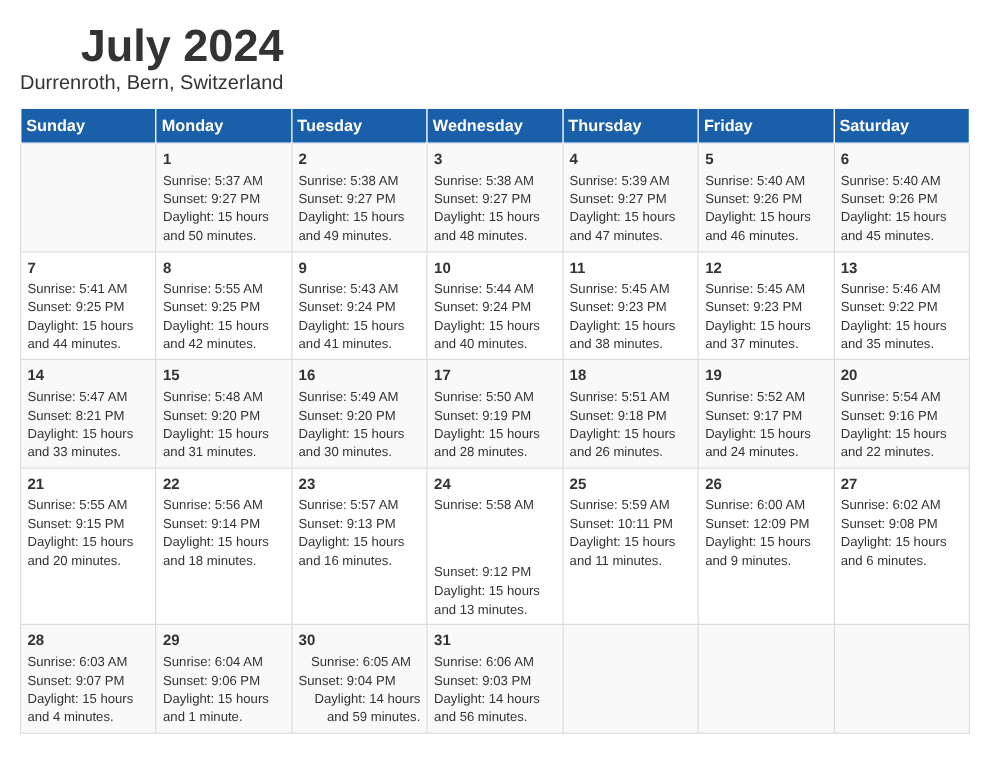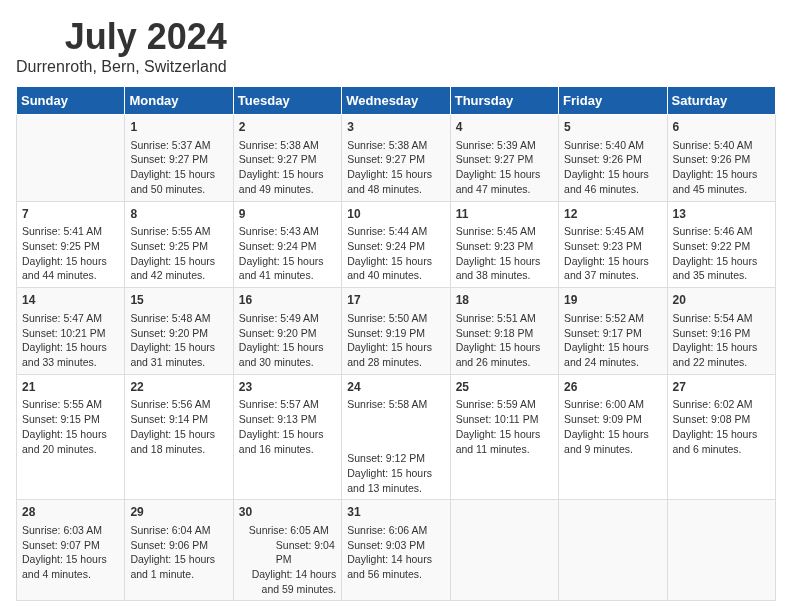--- a/index.html
+++ b/index.html
@@ -188,21 +188,21 @@
           <span class="day-number">13</span>
           <span style="display: block;">Sunrise: 5:46 AM</span>
           <span style="display: block;">Sunset: 9:22 PM</span>
           <span style="display: block;">Daylight: 15 hours and 35 minutes.</span>
         </td>
       </tr>
       <tr>
         <td>
           <span class="day-number">14</span>
           <span style="display: block;">Sunrise: 5:47 AM</span>
-          <span style="display: block;">Sunset: 10:21 PM</span>
+          <span style="display: block;">Sunset: 8:21 PM</span>
           <span style="display: block;">Daylight: 15 hours and 33 minutes.</span>
         </td>
         <td>
           <span class="day-number">15</span>
           <span style="display: block;">Sunrise: 5:48 AM</span>
           <span style="display: block;">Sunset: 9:20 PM</span>
           <span style="display: block;">Daylight: 15 hours and 31 minutes.</span>
         </td>
         <td>
           <span class="day-number">16</span>
@@ -262,21 +262,21 @@
         </td>
         <td>
           <span class="day-number">25</span>
           <span style="display: block;">Sunrise: 5:59 AM</span>
           <span style="display: block;">Sunset: 10:11 PM</span>
           <span style="display: block;">Daylight: 15 hours and 11 minutes.</span>
         </td>
         <td>
           <span class="day-number">26</span>
           <span style="display: block;">Sunrise: 6:00 AM</span>
-          <span style="display: block;">Sunset: 9:09 PM</span>
+          <span style="display: block;">Sunset: 12:09 PM</span>
           <span style="display: block;">Daylight: 15 hours and 9 minutes.</span>
         </td>
         <td>
           <span class="day-number">27</span>
           <span style="display: block;">Sunrise: 6:02 AM</span>
           <span style="display: block;">Sunset: 9:08 PM</span>
           <span style="display: block;">Daylight: 15 hours and 6 minutes.</span>
         </td>
       </tr>
       <tr>
@@ -288,21 +288,21 @@
         </td>
         <td>
           <span class="day-number">29</span>
           <span style="display: block;">Sunrise: 6:04 AM</span>
           <span style="display: block;">Sunset: 9:06 PM</span>
           <span style="display: block;">Daylight: 15 hours and 1 minute.</span>
         </td>
         <td>
           <span class="day-number">30</span>
           <span style="display: block; margin-left: 10px;">Sunrise: 6:05 AM</span>
-          <span style="display: block; margin-left: 37px;">Sunset: 9:04 PM</span>
+          <span style="display: block;">Sunset: 9:04 PM</span>
           <span style="display: block; text-align: right;">Daylight: 14 hours and 59 minutes.</span>
         </td>
         <td>
           <span class="day-number">31</span>
           <span style="display: block;">Sunrise: 6:06 AM</span>
           <span style="display: block;">Sunset: 9:03 PM</span>
           <span style="display: block;">Daylight: 14 hours and 56 minutes.</span>
         </td>
         <td class="empty-cell"></td>
         <td class="empty-cell"></td>

